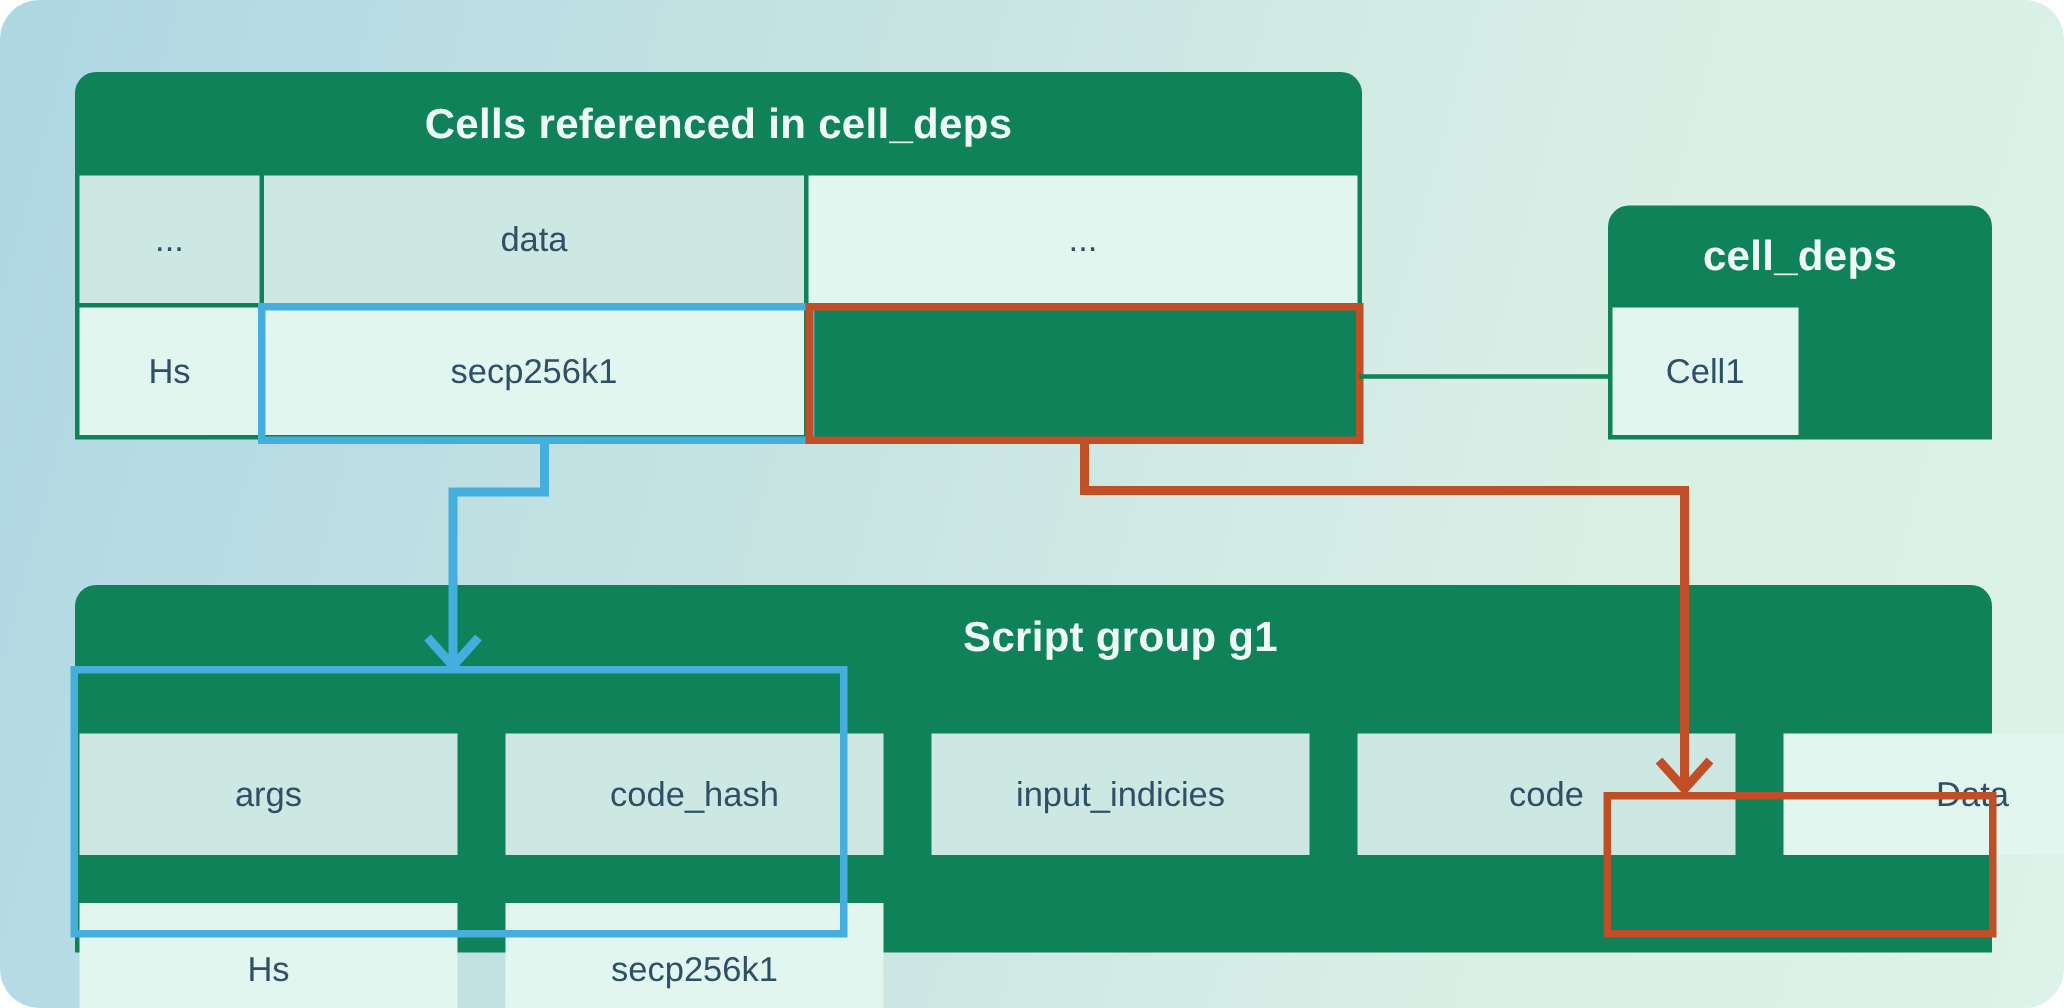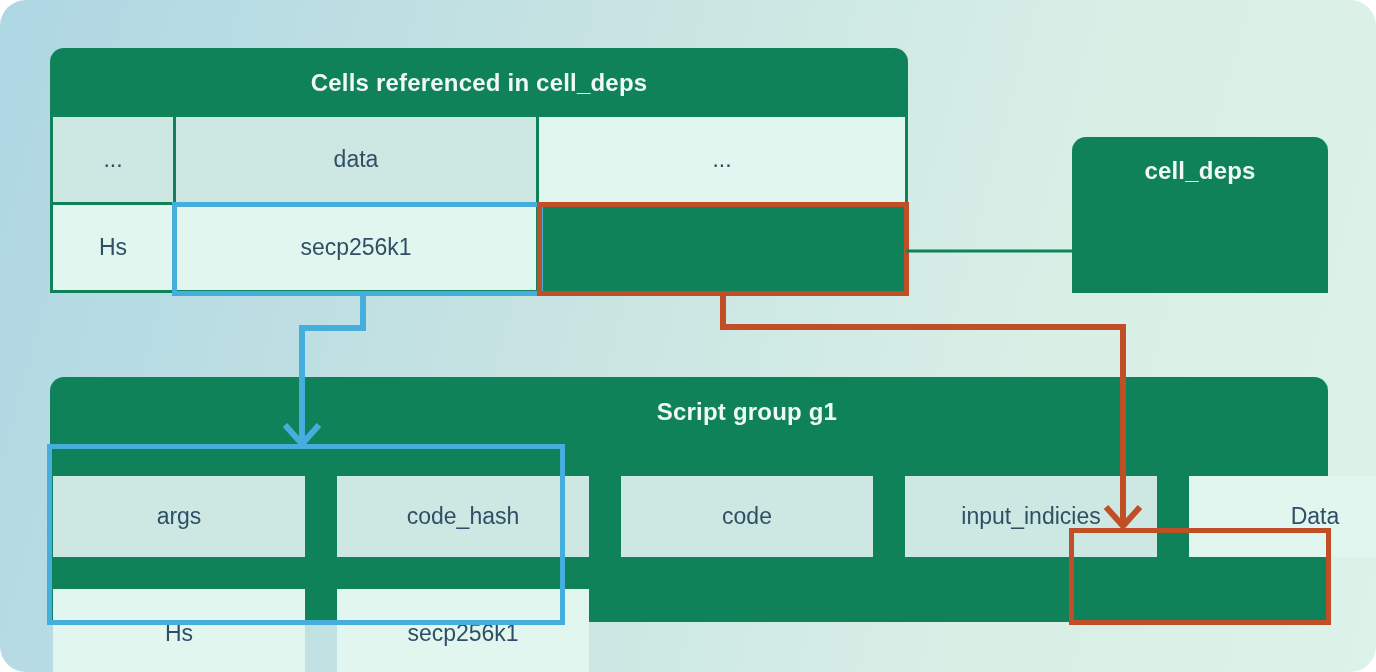--- a/index.html
+++ b/index.html
@@ -17,36 +17,36 @@
     display:grid;
     background:#0f8259;
     padding:3px;
     gap:3px;
     border-radius:14px 14px 0 0;
     box-sizing:border-box;
   }
   .gtable .title{
     grid-column:1 / -1;
     display:flex;align-items:center;justify-content:center;
-    color:#eff9f5;font-size:24px;font-weight:700;
+    color:#eff9f5;font-size:28px;font-weight:700;
     letter-spacing:.2px;
   }
   .cell{
     display:flex;align-items:center;justify-content:center;
     color:#2f4f66;font-size:23px;font-weight:400;
   }
   .label-bg{background:#cde8e2;}
   .data-bg{background:#e0f6ee;}
   .t-top{left:50px;top:48px;width:858px;height:245px;
          grid-template-columns:120px 360px 366px;
          grid-template-rows:63px 85px 85px;}
   .t-deps{left:1072px;top:137px;width:256px;height:156px;
           grid-template-columns:1fr 1fr;
           grid-template-rows:62px 85px;}
-  .t-script{left:50px;top:377px;width:1278px;height:245px;
+  .t-script{left:50px;top:390px;width:1278px;height:245px;
             grid-template-columns:252px 252px 252px 252px 252px;
             grid-template-rows:64px 81px 88px;gap:32px;}
   
   .hl{position:absolute;box-sizing:border-box;background:transparent;pointer-events:none;}
   .hl.blue{border:5px solid #45aedc;}
   .hl.red{border:5px solid #c04e27;}
   .hl-hs{left:172px;top:202px;width:371px;height:94px;}
   .hl-secp-top{left:537px;top:202px;width:372px;height:94px;}
   .hl-script-left{left:47px;top:444px;width:518px;height:181px;}
   .hl-code{left:1069px;top:528px;width:262px;height:97px;}
@@ -61,28 +61,29 @@
     <div class="title">Cells referenced in cell_deps</div>
     <div class="cell label-bg">...</div>
     <div class="cell label-bg">data</div>
     <div class="cell data-bg">...</div>
     <div class="cell data-bg">Hs</div>
     <div class="cell data-bg">secp256k1</div>
   </div>
 
   <div class="gtable t-deps">
     <div class="title">cell_deps</div>
+    <div class="cell data-bg">Cell1</div>
   </div>
 
   <div class="gtable t-script">
     <div class="title">Script group g1</div>
     <div class="cell label-bg">args</div>
     <div class="cell label-bg">code_hash</div>
+    <div class="cell label-bg">input_indicies</div>
     <div class="cell label-bg">code</div>
-    <div class="cell label-bg">input_indicies</div>
     <div class="cell data-bg">Data</div>
     <div class="cell data-bg">Hs</div>
     <div class="cell data-bg">secp256k1</div>
   </div>
 
   <div class="hl blue hl-hs"></div>
   <div class="hl red hl-secp-top"></div>
   <div class="hl blue hl-script-left"></div>
   <div class="hl red hl-code"></div>
 

